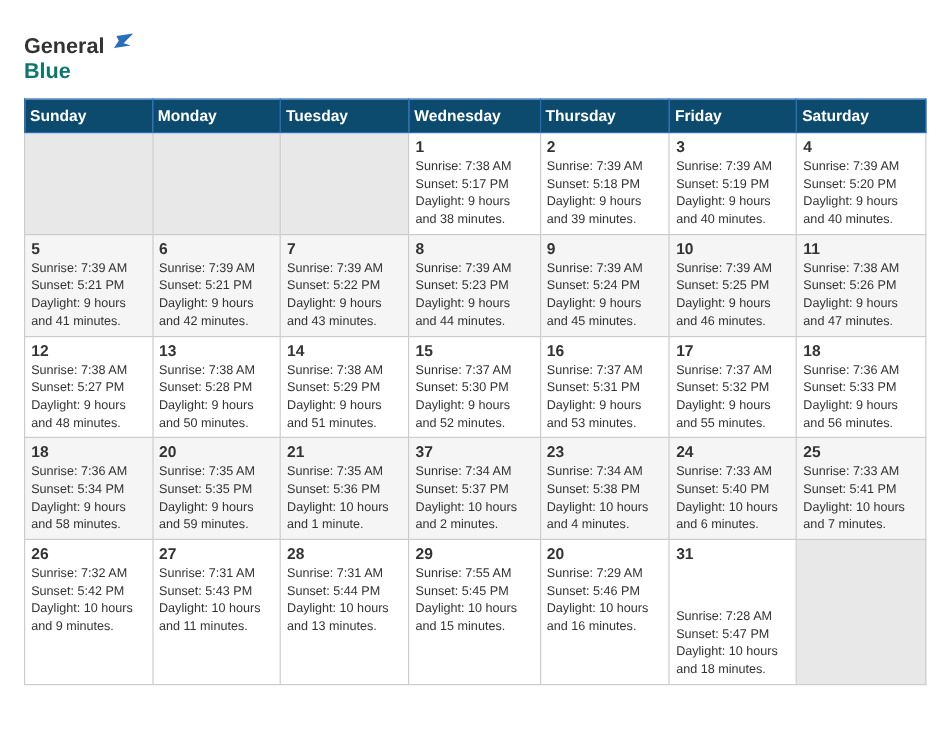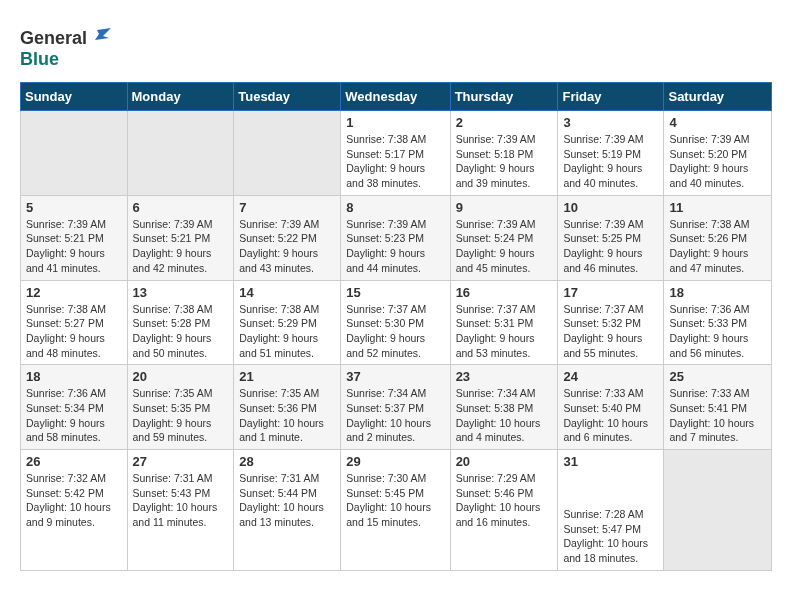--- a/index.html
+++ b/index.html
@@ -292,21 +292,21 @@
 Daylight: 10 hours and 11 minutes.</div>
         </td>
         <td>
           <span class="day-number">28</span>
           <div class="day-info" style="white-space: pre-line;">Sunrise: 7:31 AM
 Sunset: 5:44 PM
 Daylight: 10 hours and 13 minutes.</div>
         </td>
         <td>
           <span class="day-number">29</span>
-          <div class="day-info" style="white-space: pre-line;">Sunrise: 7:30 AM
+          <div class="day-info" style="white-space: pre-line;">Sunrise: 7:55 AM
 Sunset: 5:45 PM
 Daylight: 10 hours and 15 minutes.</div>
         </td>
         <td>
           <span class="day-number">20</span>
           <div class="day-info" style="white-space: pre-line;">Sunrise: 7:29 AM
 Sunset: 5:46 PM
 Daylight: 10 hours and 16 minutes.</div>
         </td>
         <td>

